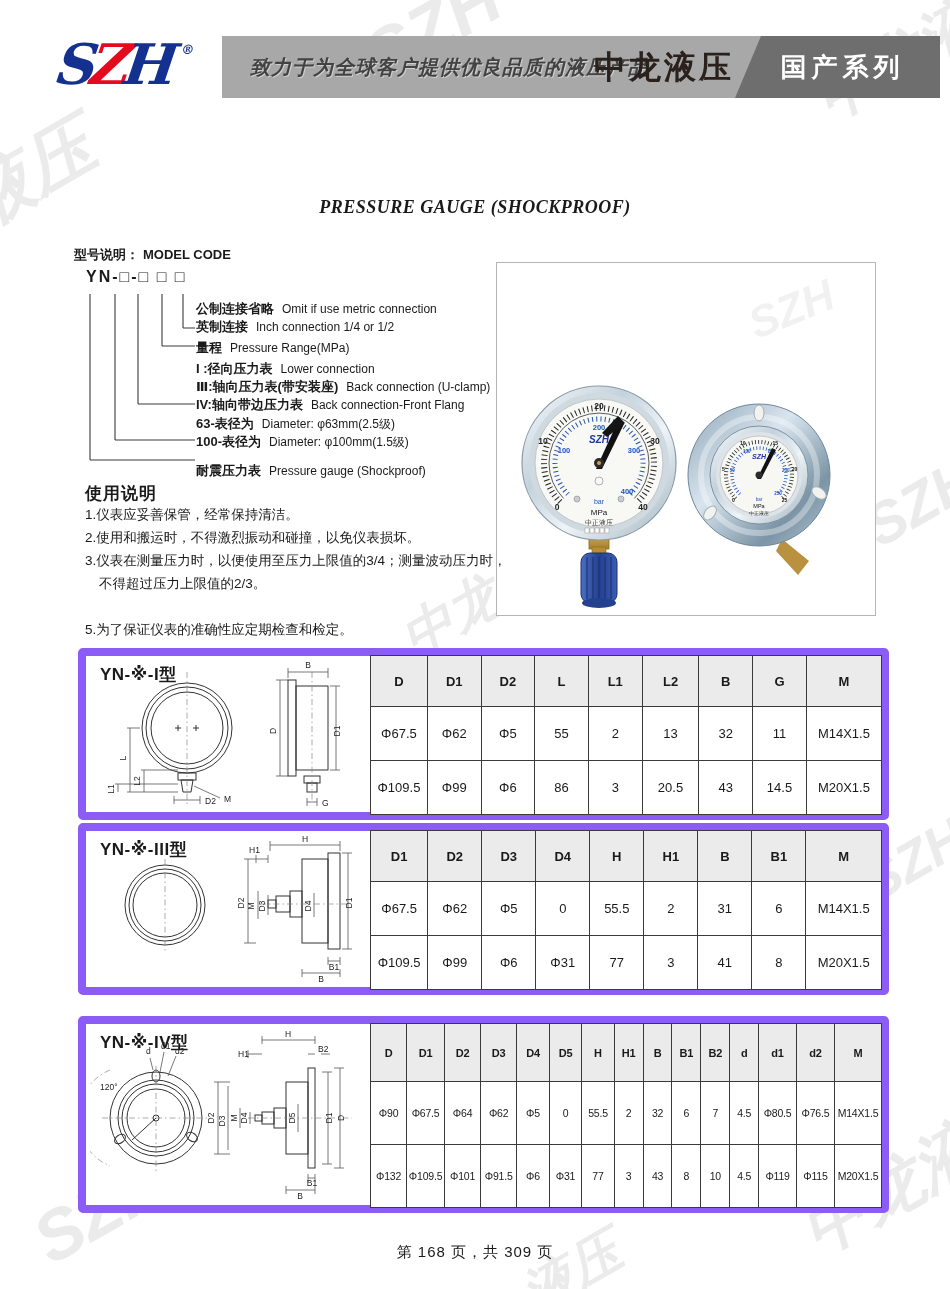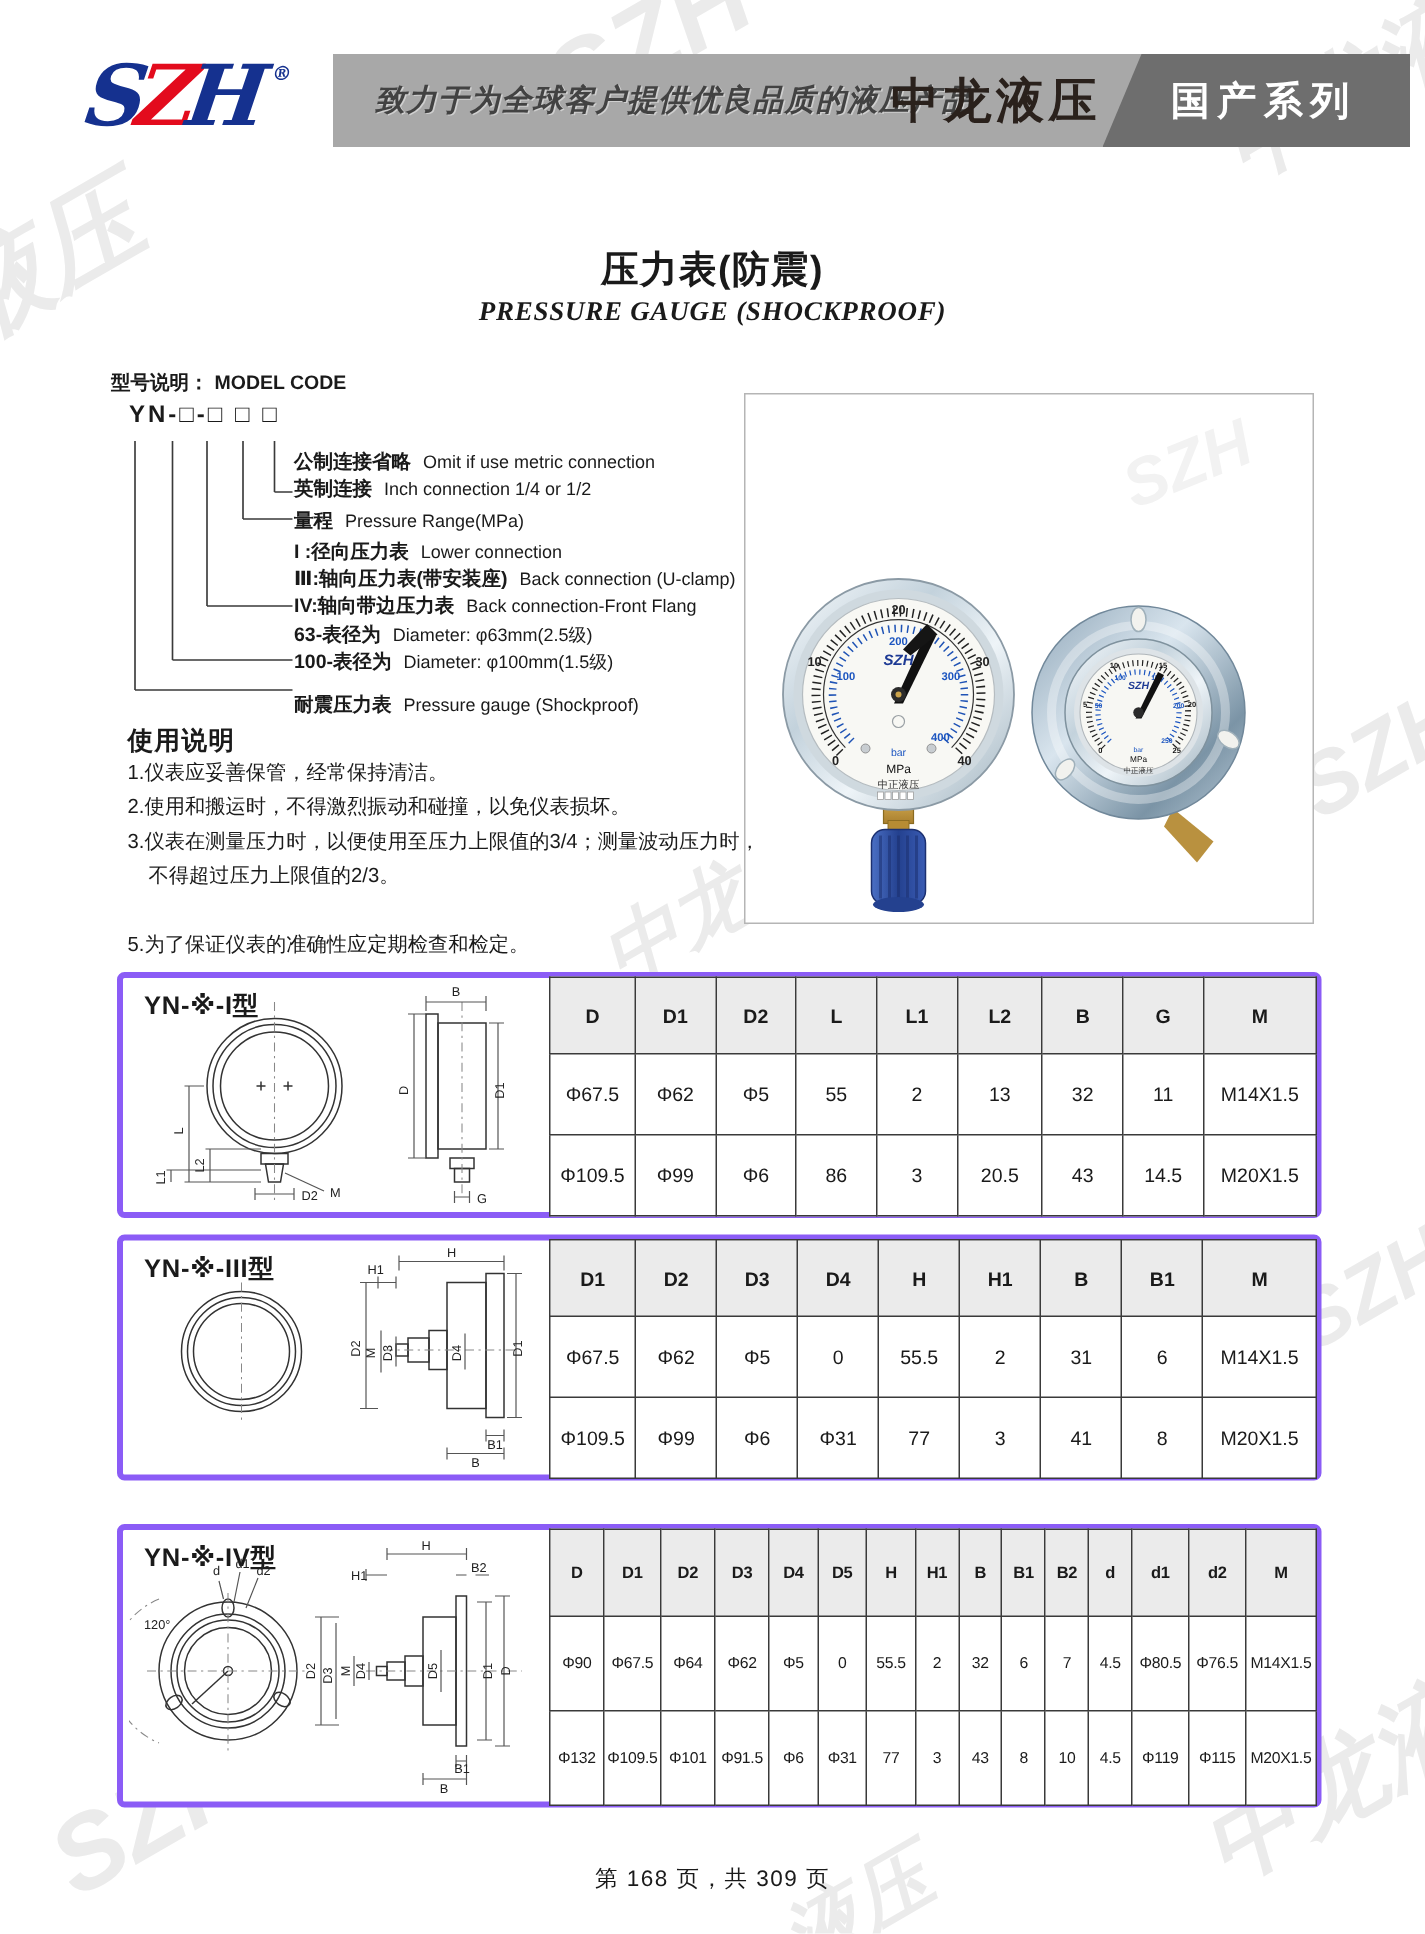--- a/index.html
+++ b/index.html
@@ -39,21 +39,21 @@
   .mc-code{left:86px;top:268px;font-size:16px;font-weight:600;letter-spacing:2px;}
   .mc-row{left:196px;height:17px;white-space:nowrap;}
   .mc-row .cn{font-size:13px;font-weight:700;}
   .mc-row .en{font-size:12px;margin-left:8px;font-weight:400;}
   
   .use-head{left:85px;top:482px;font-size:17px;font-weight:800;letter-spacing:1px;}
   .use-line{left:85px;font-size:13.5px;white-space:nowrap;letter-spacing:0;}
   
   .panel{left:496px;top:262px;width:378px;height:352px;border:1px solid #b5b5b5;background:#fff;}
   
-  .sec{left:78px;width:795px;border:4px solid #8b5cf6;border-radius:5px;background:#fff;}
+  .sec{left:78px;width:795px;border:8px solid #8b5cf6;border-radius:5px;background:#fff;}
   .sec-label{left:14px;top:7px;font-size:17px;font-weight:800;letter-spacing:.5px;}
   .dimtext{font-size:8.5px;fill:#222;font-family:"Liberation Sans",sans-serif;}
   
   table.dims{position:absolute;right:-1px;top:-1px;border-collapse:collapse;table-layout:fixed;
              background:#fff;}
   table.dims th,table.dims td{border:1px solid #3a3a3a;text-align:center;vertical-align:middle;
              padding:0;overflow:hidden;white-space:nowrap;}
   table.dims th{background:#ebebeb;font-weight:700;}
   table.t12{width:512px;height:158px;font-size:13px;}
   table.t12 th{height:50px;font-size:13px;}
@@ -84,21 +84,20 @@
     <span class="b">S</span><span class="r">Z</span><span class="b">H</span><span class="reg">®</span>
   </div>
   <div class="abs banner">
     <span class="abs slogan">致力于为全球客户提供优良品质的液压产品</span>
     <span class="abs brand">中龙液压</span>
     <div class="abs series-wrap">
       <div class="series">国产系列</div>
     </div>
   </div>
 
-  <div class="abs title-cn">压力表(防震)</div>
   <div class="abs title-en">PRESSURE GAUGE (SHOCKPROOF)</div>
 
   <div class="abs mc-head">
     <span>型号说明：</span><span class="en">MODEL CODE</span>
   </div>
   <div class="abs mc-code">YN-□-□ □ □</div>
 
   <svg class="abs" style="left:85px;top:292px;" width="410" height="178" viewBox="0 0 410 178">
     <g stroke="#3a3a3a" stroke-width="1.1" fill="none">
       <path d="M98,2 V36 M98,36 H110"></path>

